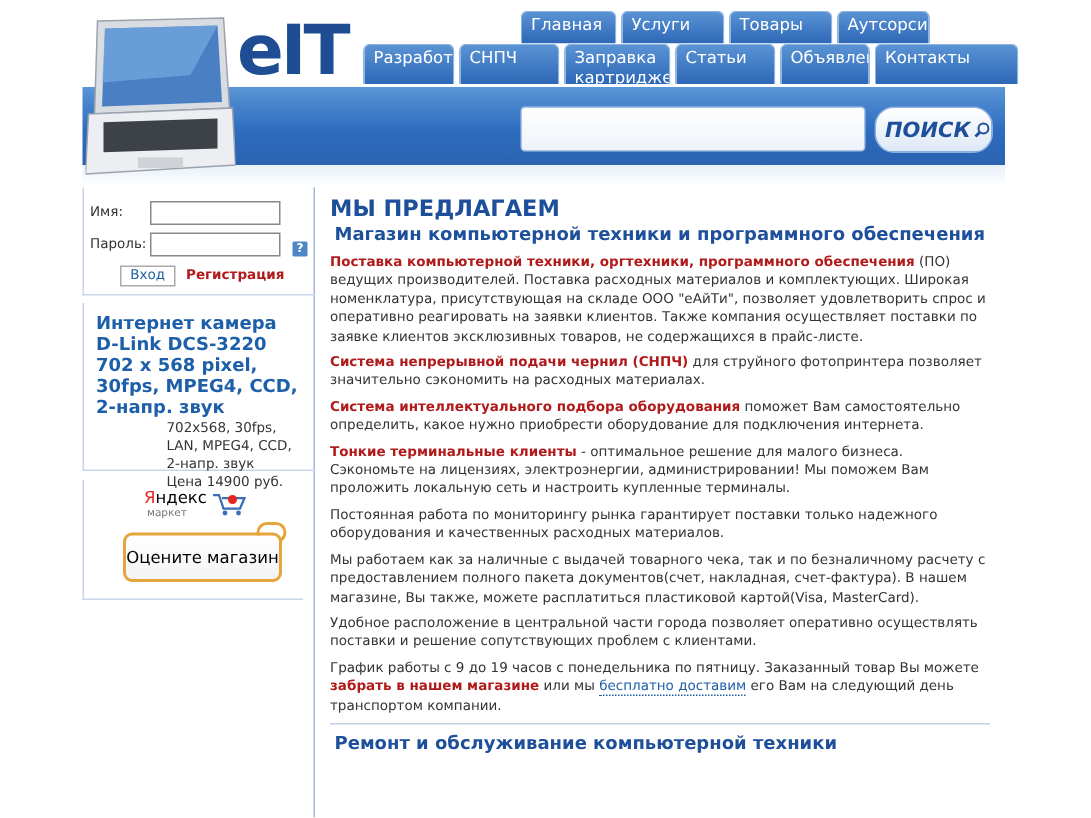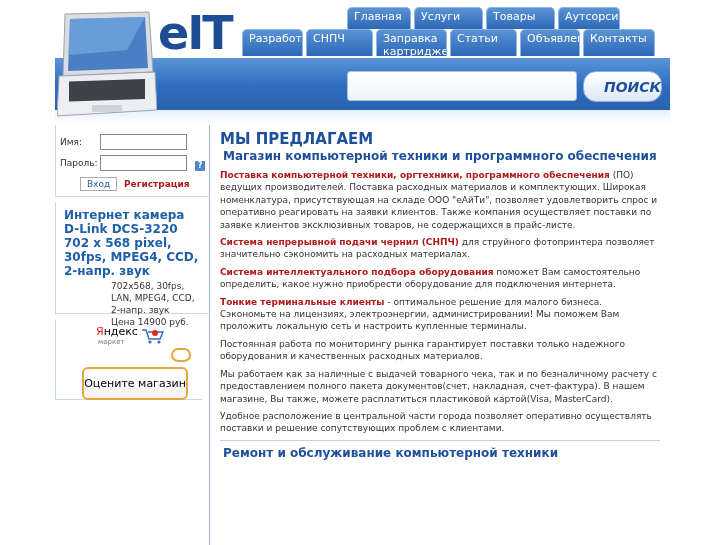--- a/index.html
+++ b/index.html
@@ -57,21 +57,21 @@
   .search-input {
     position: absolute; left: 292px; top: 71px; width: 230px; height: 30px;
     border: 1px solid #a8c3e6; border-radius: 3px;
     background: linear-gradient(#ffffff, #eef3fa);
   }
   .search-btn {
     position: absolute; left: 528px; top: 71px; width: 79px; height: 31px;
     border: 1px solid #8ab0de; border-radius: 13px;
     background: linear-gradient(#ffffff, #dde8f6);
     color: #1d4f9a; font-style: italic; font-weight: bold; font-size: 14px;
-    display: flex; align-items: center; padding-left: 20px; gap: 2px; cursor: pointer;
+    display: flex; align-items: center; padding-left: 6px; gap: 2px; cursor: pointer;
   }
 
   
   .sidebar {
     position: absolute; left: 55px; top: 125px; width: 155px; height: 420px;
     border-right: 1px solid #9fb9dd;
   }
   .login-box {
     position: absolute; left: 0; top: 0; width: 155px; height: 72px;
     border-bottom: 1px solid #c7d6ea; border-left: 1px solid #c7d6ea;
@@ -112,21 +112,21 @@
   .ym-logo {
     position: absolute; left: 40px; top: 7px; font-size: 11px; line-height: 10px;
     color: #000;
   }
   .ym-logo .red { color: #e52620; }
   .ym-logo small { display: block; font-size: 7px; color: #777; margin-left: 2px; }
   .ym-btn {
     position: absolute; left: 26px; top: 35px; width: 106px; height: 33px;
     border: 2px solid #e6a53a; border-radius: 6px;
     background: linear-gradient(#ffffff, #f4f4f4);
-    font-size: 11px; color: #000; text-align: center; line-height: 29px; cursor: pointer; margin-top: 12px;
+    font-size: 11px; color: #000; text-align: center; line-height: 29px; cursor: pointer;
   }
   .ym-balloon {
     position: absolute; left: 115px; top: 28px; width: 20px; height: 14px;
     border: 2px solid #e6a53a; border-radius: 8px; background: #fff;
   }
   .ym-cart { position: absolute; left: 84px; top: 7px; width: 26px; height: 18px; }
 
   
   .main {
     position: absolute; left: 211px; top: 125px; width: 459px; height: 420px;
@@ -172,21 +172,21 @@
     <div class="tab" style="width:69px">Услуги</div>
     <div class="tab" style="width:69px">Товары</div>
     <div class="tab" style="width:62px">Аутсорсинг</div>
   </div>
   <div class="nav-row r2">
     <div class="tab wrap" style="width:61px;height:27px">Разработка</div>
     <div class="tab" style="width:67px;height:27px">СНПЧ</div>
     <div class="tab wrap" style="width:71px;height:27px">Заправка картриджей</div>
     <div class="tab" style="width:67px;height:27px">Статьи</div>
     <div class="tab" style="width:60px;height:27px">Объявления</div>
-    <div class="tab" style="width:72px;height:27px">Контакты</div>
+    <div class="tab" style="width:96px;height:27px">Контакты</div>
   </div>
 
   <div class="search-input" placeholder=""></div>
   <div class="search-btn">
     <span>ПОИСК</span>
     <svg width="18" height="18" viewBox="0 0 18 18">
       <circle cx="10" cy="7" r="5" fill="none" stroke="#1d4f9a" stroke-width="2"></circle>
       <line x1="6.5" y1="10.5" x2="2" y2="15" stroke="#1d4f9a" stroke-width="3"></line>
     </svg>
   </div>
@@ -229,17 +229,18 @@
   <div class="main-title">МЫ ПРЕДЛАГАЕМ</div>
   <div class="sub-title">Магазин компьютерной техники и программного обеспечения</div>
 
   <p class="para"><b>Поставка компьютерной техники, оргтехники, программного обеспечения</b><span> (ПО) ведущих производителей. Поставка расходных материалов и комплектующих. Широкая номенклатура, присутствующая на складе ООО "еАйТи", позволяет удовлетворить спрос и оперативно реагировать на заявки клиентов. Также компания осуществляет поставки по заявке клиентов эксклюзивных товаров, не содержащихся в прайс-листе.</span></p>
   <p class="para"><b>Система непрерывной подачи чернил (СНПЧ)</b><span> для струйного фотопринтера позволяет значительно сэкономить на расходных материалах.</span></p>
   <p class="para"><b>Система интеллектуального подбора оборудования</b><span> поможет Вам самостоятельно определить, какое нужно приобрести оборудование для подключения интернета.</span></p>
   <p class="para"><b>Тонкие терминальные клиенты</b><span> - оптимальное решение для малого бизнеса. Сэкономьте на лицензиях, электроэнергии, администрировании! Мы поможем Вам проложить локальную сеть и настроить купленные терминалы.</span></p>
   <p class="para">Постоянная работа по мониторингу рынка гарантирует поставки только надежного оборудования и качественных расходных материалов.</p>
   <p class="para">Мы работаем как за наличные с выдачей товарного чека, так и по безналичному расчету с предоставлением полного пакета документов(счет, накладная, счет-фактура). В нашем магазине, Вы также, можете расплатиться пластиковой картой(Visa, MasterCard).</p>
   <p class="para">Удобное расположение в центральной части города позволяет оперативно осуществлять поставки и решение сопутствующих проблем с клиентами.</p>
+  <p class="para"><span>График работы с 9 до 19 часов с понедельника по пятницу. Заказанный товар Вы можете </span><a class="red">забрать в нашем магазине</a><span> или мы </span><a>бесплатно доставим</a><span> его Вам на следующий день транспортом компании.</span></p>
 
   <div class="divider"></div>
   <div class="sub-title" style="margin:0 0 8px 3px">Ремонт и обслуживание компьютерной техники</div>
 
 </div>
 
 </body></html>

